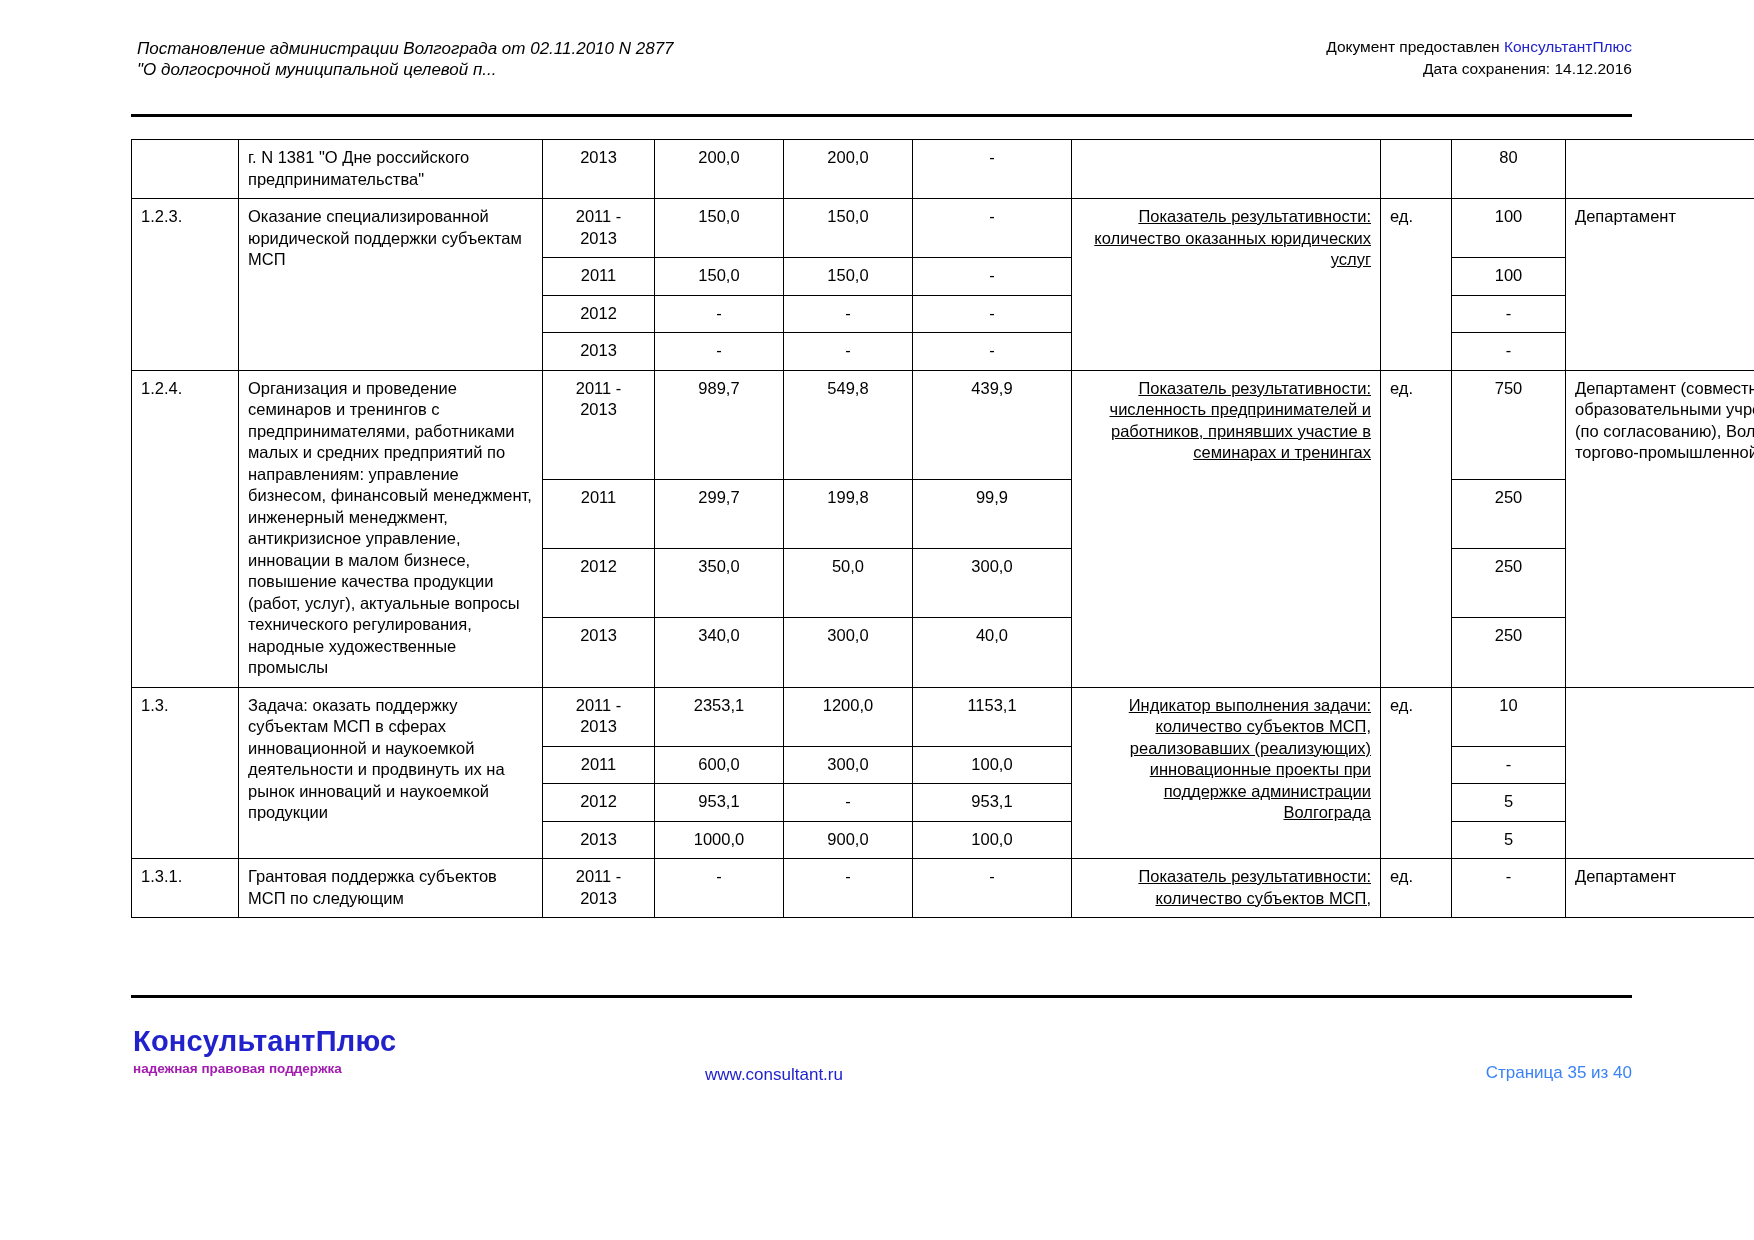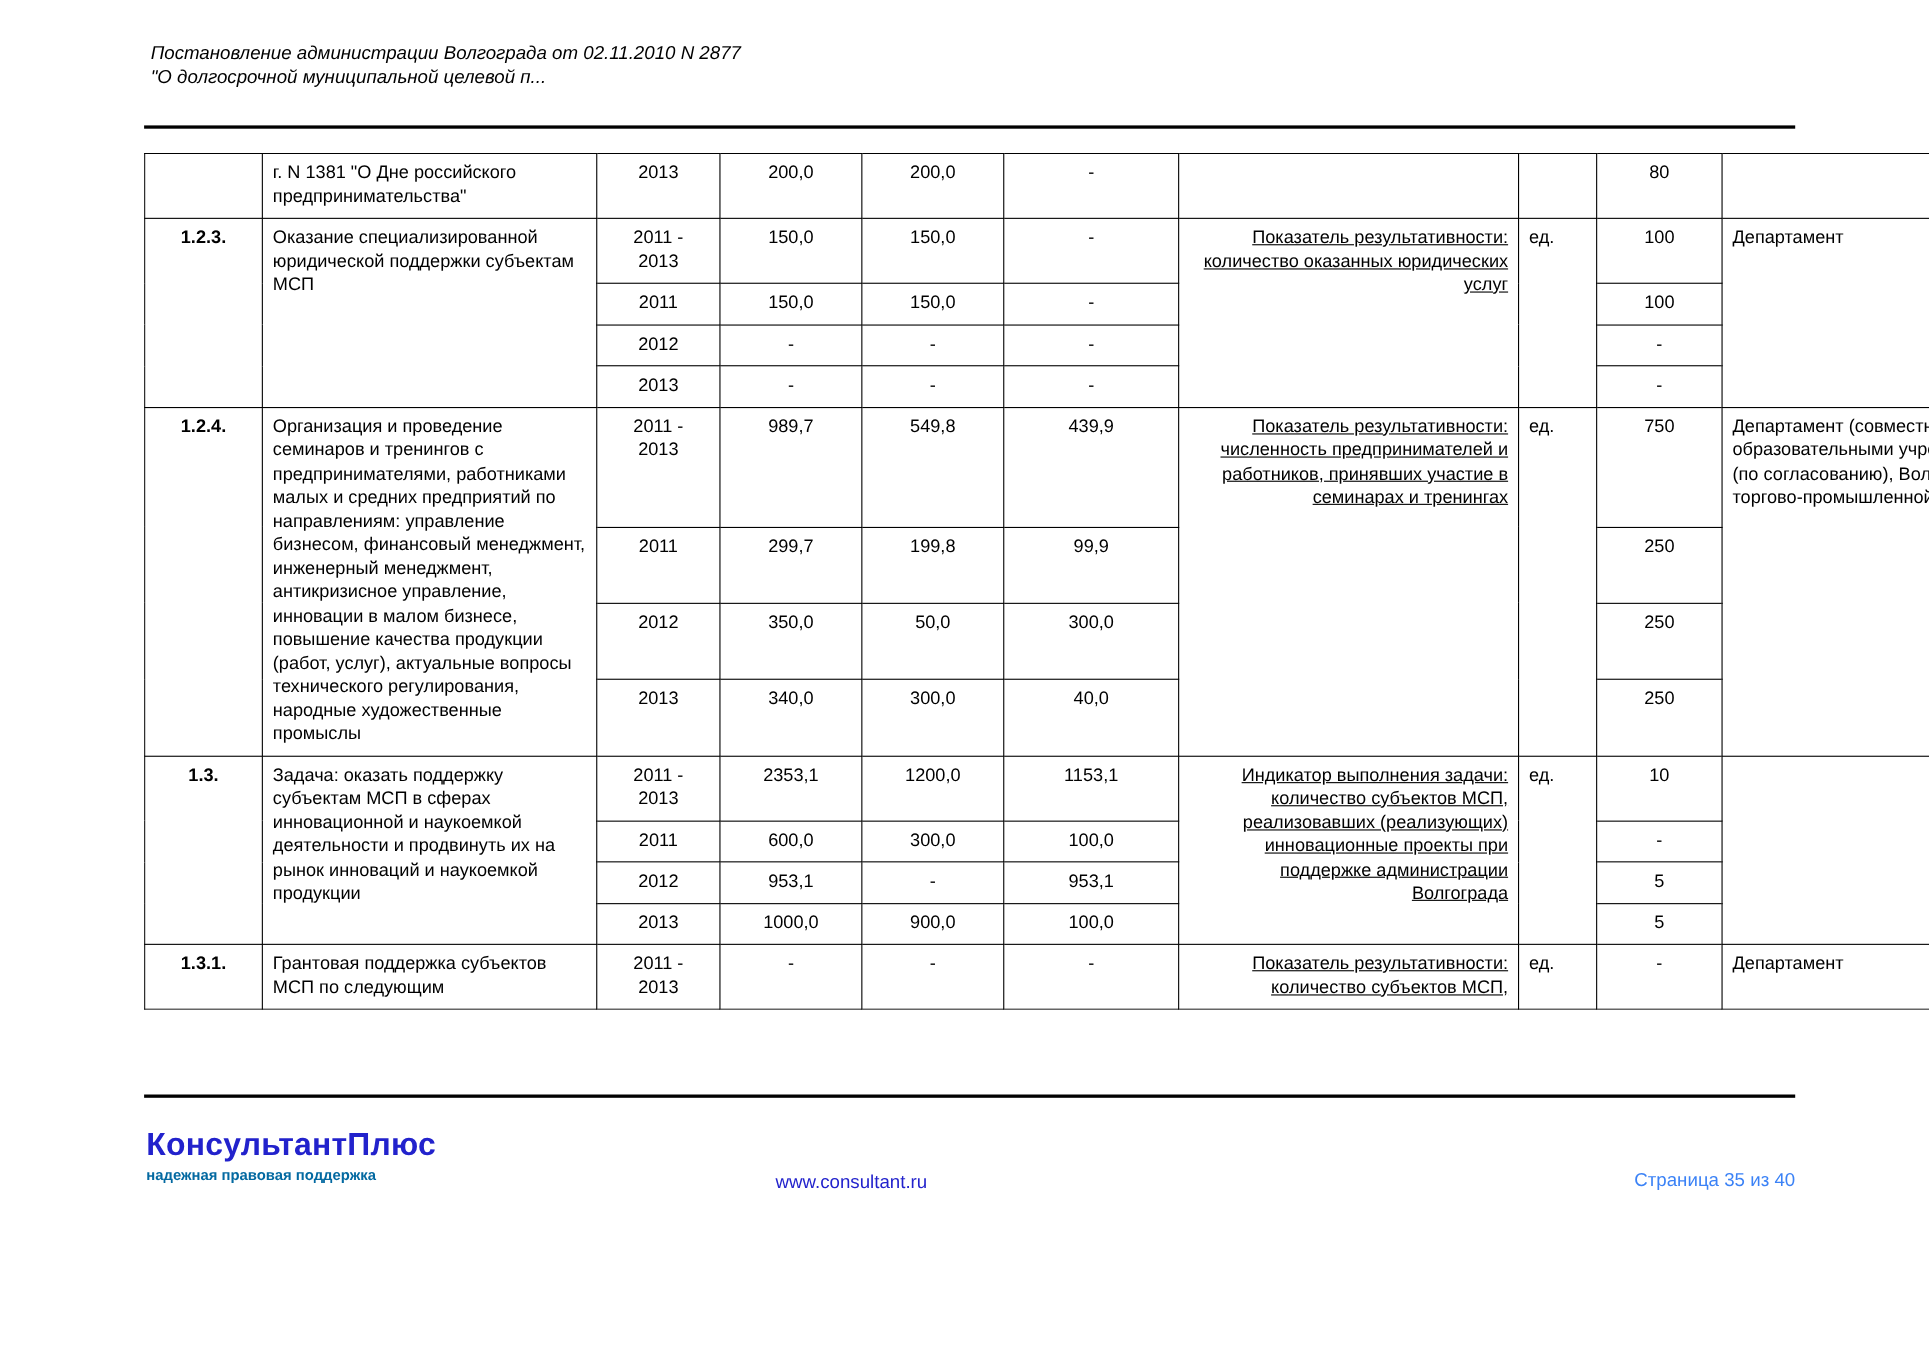--- a/index.html
+++ b/index.html
@@ -75,21 +75,21 @@
     table-layout: fixed;
     width: 1720px;
     font-size: 16.5px;
   }
   table.doc-table td {
     border: 1px solid #000;
     padding: 7px 9px 8px 9px;
     vertical-align: top;
     line-height: 21.5px;
   }
-  .c-num      { width: 88px;  text-align: center; font-weight: bold; }
+  .c-num      { width: 88px;  text-align: left; }
   .c-name     { width: 285px; text-align: left; }
   .c-period   { width: 93px;  text-align: center; }
   .c-total    { width: 110px; text-align: center; }
   .c-budget   { width: 110px; text-align: center; }
   .c-other    { width: 140px; text-align: center; }
   .c-indic    { width: 290px; text-align: right; text-decoration: underline; }
   .c-unit     { width: 52px;  text-align: left; margin-top: 28px; }
   .c-value    { width: 95px;  text-align: center; }
   .c-dept     { width: 275px; text-align: left; }
 
@@ -112,21 +112,21 @@
   .footer-logo .logo-main {
     font-size: 29px;
     font-weight: bold;
     color: #2222cc;
     letter-spacing: 0.2px;
     line-height: 33px;
   }
   .footer-logo .logo-sub {
     font-size: 13.5px;
     font-weight: bold;
-    color: #0369a1;
+    color: #a21caf;
     line-height: 18px;
     margin-top: 2px;
   }
   .footer-url {
     position: absolute;
     left: 705px;
     top: 40px;
     font-size: 17px;
     font-weight: normal;
     color: #2222cc;
@@ -139,20 +139,24 @@
     color: #3b82f6;
   }
 </style>
 </head>
 <body>
 
 <div class="page-header">
   <div class="header-left">
     <div>Постановление администрации Волгограда от 02.11.2010 N 2877</div>
     <div>"О долгосрочной муниципальной целевой п...</div>
+  </div>
+  <div class="header-right">
+    <div><span>Документ предоставлен </span><span class="brand-link">КонсультантПлюс</span></div>
+    <div>Дата сохранения: 14.12.2016</div>
   </div>
 </div>
 
 <div class="rule-top"></div>
 
 <div class="doc-table-wrap">
   <table class="doc-table">
     <tbody>
 
       <tr>

